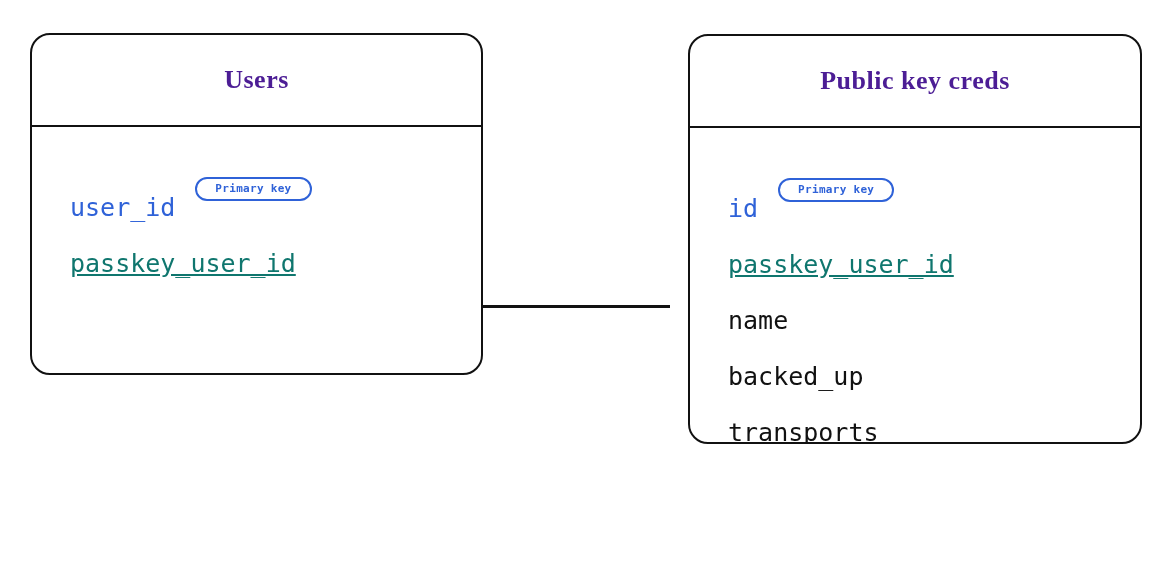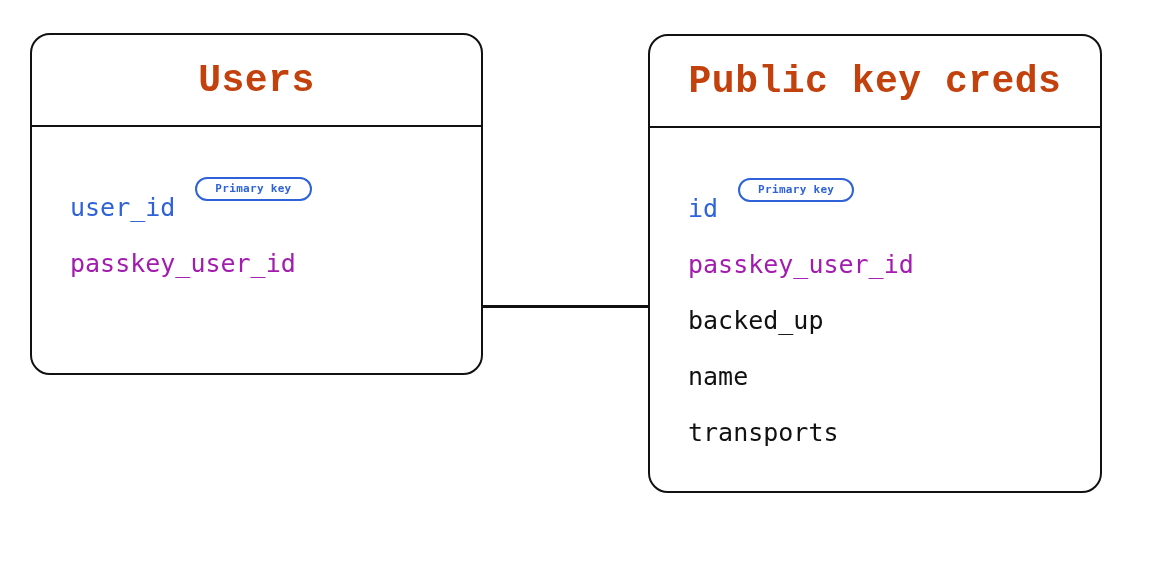--- a/index.html
+++ b/index.html
@@ -34,25 +34,25 @@
     box-sizing: border-box;
     width: 100%;
     height: 92px;
     display: flex;
     align-items: center;
     justify-content: center;
     border-bottom: 2px solid #111111;
   }
 
   .entity-title {
-    font-family: Liberation Mono, monospace;
+    font-family: Liberation Serif, serif;
     font-weight: bold;
-    font-size: 38px;
+    font-size: 26px;
     letter-spacing: 0.5px;
-    color: #c2410c;
+    color: #4c1d95;
     white-space: nowrap;
   }
 
   .entity-fields {
     box-sizing: border-box;
     padding: 34px 0 0 38px;
   }
 
   .field-row {
     display: flex;
@@ -62,21 +62,21 @@
 
   .field-name {
     font-family: "DejaVu Sans Mono", "Liberation Mono", monospace;
     font-size: 25px;
     line-height: 1;
     color: #111111;
     white-space: nowrap;
     margin-top: 37px;
   }
   .field-name.key-pk { color: #2F62D8; }
-  .field-name.key-fk { color: #a21caf; }
+  .field-name.key-fk { color: #0f766e; text-decoration: underline; }
 
   
   .pk-badge {
     display: inline-flex;
     align-items: center;
     justify-content: center;
     margin-left: 20px;
     padding: 4px 18px 5px 18px;
     border: 2px solid #2F62D8;
     border-radius: 999px;
@@ -119,44 +119,44 @@
 
       <div class="field-row">
         <span class="field-name key-fk">passkey_user_id</span>
       </div>
 
     </div>
   </div>
 
   <div class="connector" style="left:481px; top:305px; width:189px; height:3px;"></div>
 
-  <div class="entity" style="left:648px; top:34px; width:454px; height:459px;">
+  <div class="entity" style="left:688px; top:34px; width:454px; height:410px;">
     <div class="entity-header">
       <span class="entity-title">Public key creds</span>
     </div>
     <div class="entity-fields">
 
       <div class="field-row">
         <span class="field-name key-pk">id</span>
         <span class="pk-badge">
           <span class="pk-badge-label">Primary key</span>
         </span>
       </div>
 
 
       <div class="field-row">
         <span class="field-name key-fk">passkey_user_id</span>
       </div>
 
       <div class="field-row">
-        <span class="field-name">backed_up</span>
+        <span class="field-name">name</span>
       </div>
 
       <div class="field-row">
-        <span class="field-name">name</span>
+        <span class="field-name">backed_up</span>
       </div>
 
       <div class="field-row">
         <span class="field-name">transports</span>
       </div>
 
     </div>
   </div>
 
 </div>

